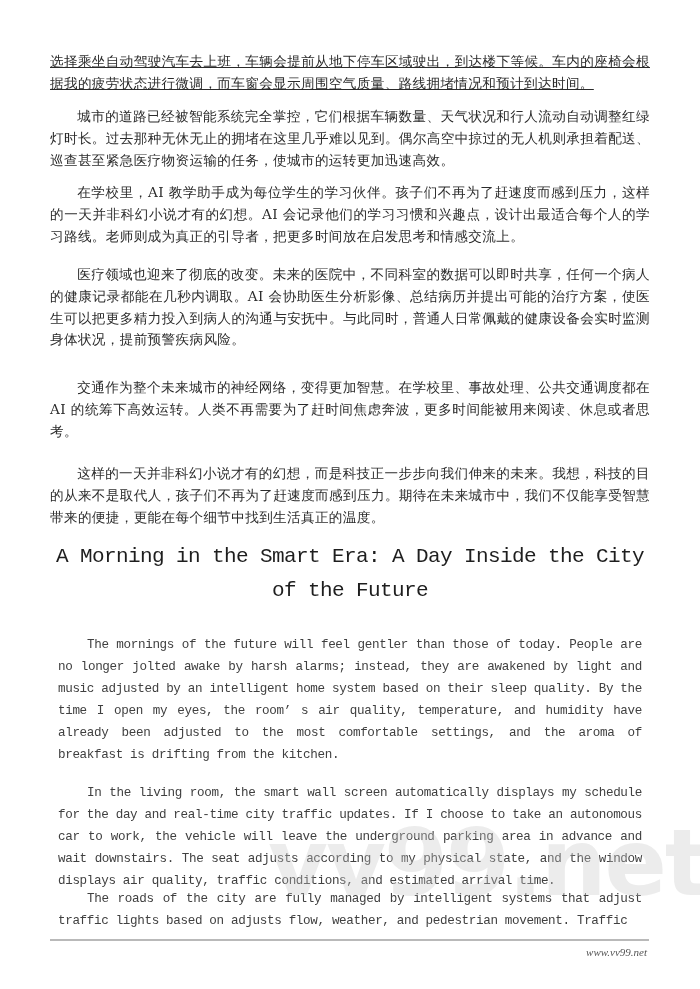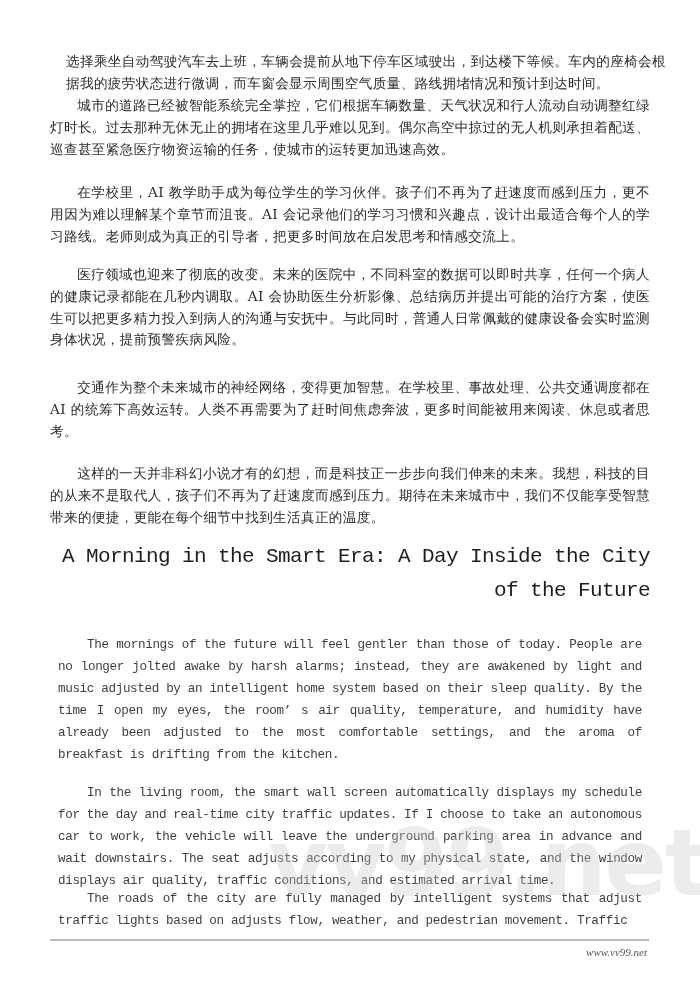--- a/index.html
+++ b/index.html
@@ -7,24 +7,24 @@
     width: 700px; height: 989px; background: #ffffff; position: relative; overflow: hidden;
     color: #2a2a2a;
   }
   .page { position: absolute; left: 50px; top: 0; width: 600px; }
   .zh {
     font-family: "DejaVu Serif", "Liberation Serif", serif;
     font-size: 13.6px; line-height: 21.8px; letter-spacing: 0.35px;
     margin: 0; text-align: justify; color: #2b2b2b;
   }
   .zh.indent { text-indent: 2em; }
-  .zh-block-0 { position: absolute; top: 51px; left: 16px; width: 600px; }
+  .zh-block-0 { position: absolute; top: 51px; left: 0; width: 600px; text-decoration: underline; }
   .zh-block { position: absolute; left: 0; width: 600px; }
   .title {
-    position: absolute; left: 0; top: 540px; width: 600px; text-align: right;
+    position: absolute; left: 0; top: 540px; width: 600px; text-align: center;
     font-family: "Liberation Mono", "DejaVu Sans Mono", monospace;
     font-size: 21px; line-height: 34px; color: #1e1e1e; margin: 0; font-weight: normal;
     letter-spacing: -0.6px;
   }
   .en {
     font-family: "Liberation Mono", "DejaVu Sans Mono", monospace;
     font-size: 12.6px; line-height: 22px; margin: 8px; color: #404040;
     text-align: justify; letter-spacing: -0.35px; word-spacing: 0px;
   }
   .en.indent { text-indent: 2.3em; }
@@ -41,25 +41,25 @@
     font-size: 11px; color: #555; text-align: right;
   }
 </style>
 </head>
 <body>
 
 <div class="page">
   <div class="zh-block-0">
     <p class="zh">选择乘坐自动驾驶汽车去上班，车辆会提前从地下停车区域驶出，到达楼下等候。车内的座椅会根据我的疲劳状态进行微调，而车窗会显示周围空气质量、路线拥堵情况和预计到达时间。</p>
   </div>
-  <div class="zh-block" style="top:95px">
+  <div class="zh-block" style="top:106px">
     <p class="zh indent">城市的道路已经被智能系统完全掌控，它们根据车辆数量、天气状况和行人流动自动调整红绿灯时长。过去那种无休无止的拥堵在这里几乎难以见到。偶尔高空中掠过的无人机则承担着配送、巡查甚至紧急医疗物资运输的任务，使城市的运转更加迅速高效。</p>
   </div>
   <div class="zh-block" style="top:182px">
-    <p class="zh indent">在学校里，AI 教学助手成为每位学生的学习伙伴。孩子们不再为了赶速度而感到压力，更不用因为难以理解某个章节而沮丧。AI 会记录他们的学习习惯和兴趣点，设计出最适合每个人的学习路线。老师则成为真正的引导者，把更多时间放在启发思考和情感交流上。</p>
+    <p class="zh indent">在学校里，AI 教学助手成为每位学生的学习伙伴。孩子们不再为了赶速度而感到压力，这样的一天并非科幻小说才有的幻想。AI 会记录他们的学习习惯和兴趣点，设计出最适合每个人的学习路线。老师则成为真正的引导者，把更多时间放在启发思考和情感交流上。</p>
   </div>
   <div class="zh-block" style="top:264px">
     <p class="zh indent">医疗领域也迎来了彻底的改变。未来的医院中，不同科室的数据可以即时共享，任何一个病人的健康记录都能在几秒内调取。AI 会协助医生分析影像、总结病历并提出可能的治疗方案，使医生可以把更多精力投入到病人的沟通与安抚中。与此同时，普通人日常佩戴的健康设备会实时监测身体状况，提前预警疾病风险。</p>
   </div>
   <div class="zh-block" style="top:377px">
     <p class="zh indent">交通作为整个未来城市的神经网络，变得更加智慧。在学校里、事故处理、公共交通调度都在 AI 的统筹下高效运转。人类不再需要为了赶时间焦虑奔波，更多时间能被用来阅读、休息或者思考。</p>
   </div>
   <div class="zh-block" style="top:463px">
     <p class="zh indent">这样的一天并非科幻小说才有的幻想，而是科技正一步步向我们伸来的未来。我想，科技的目的从来不是取代人，孩子们不再为了赶速度而感到压力。期待在未来城市中，我们不仅能享受智慧带来的便捷，更能在每个细节中找到生活真正的温度。</p>
   </div>

